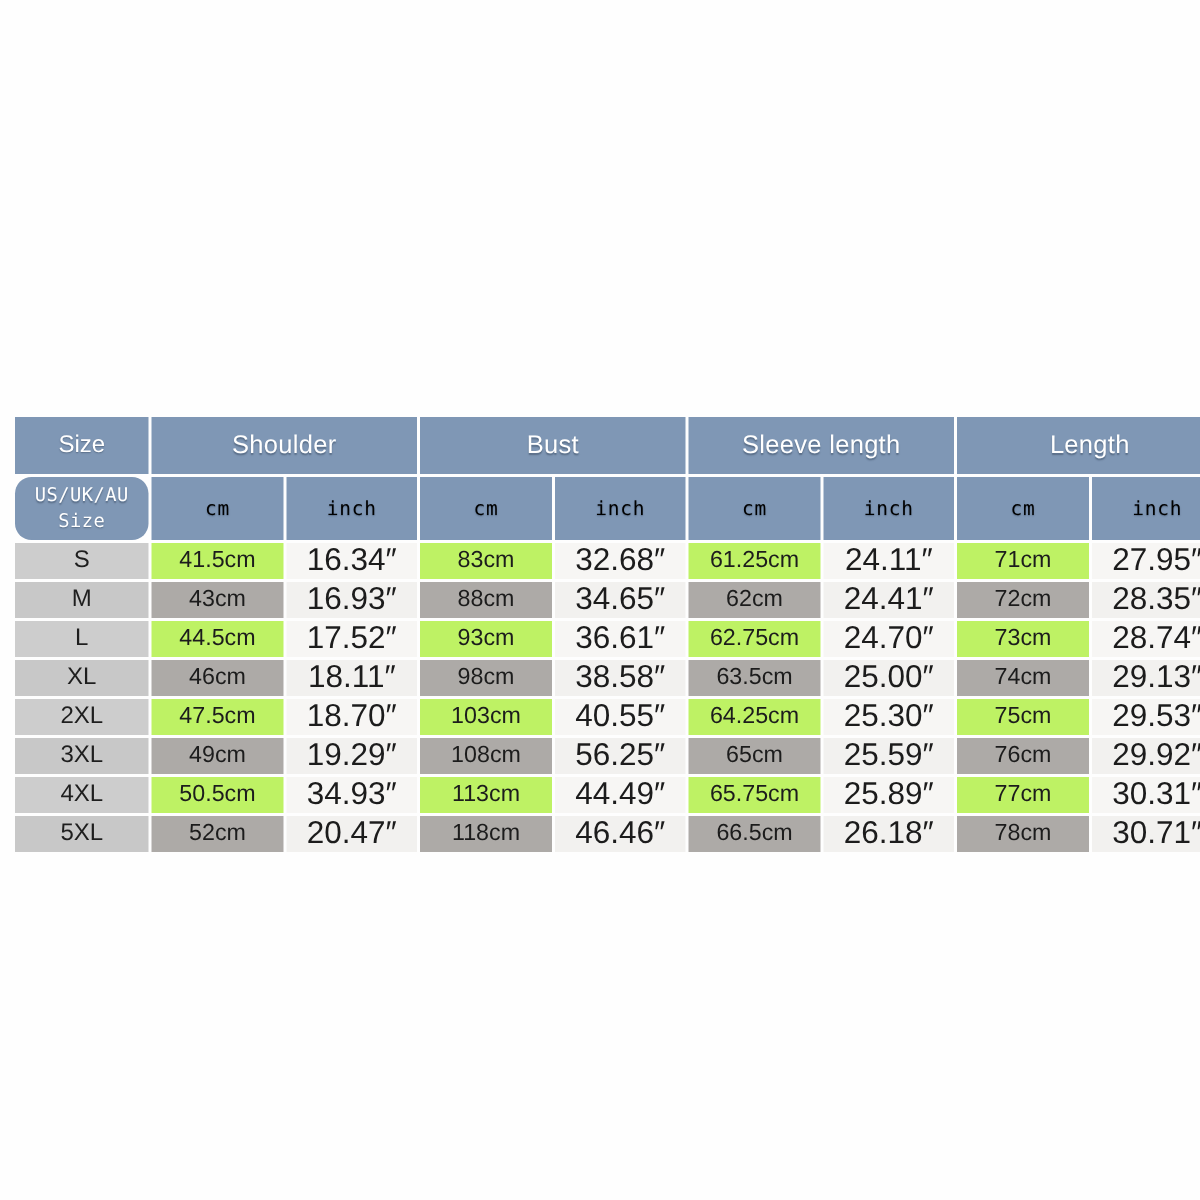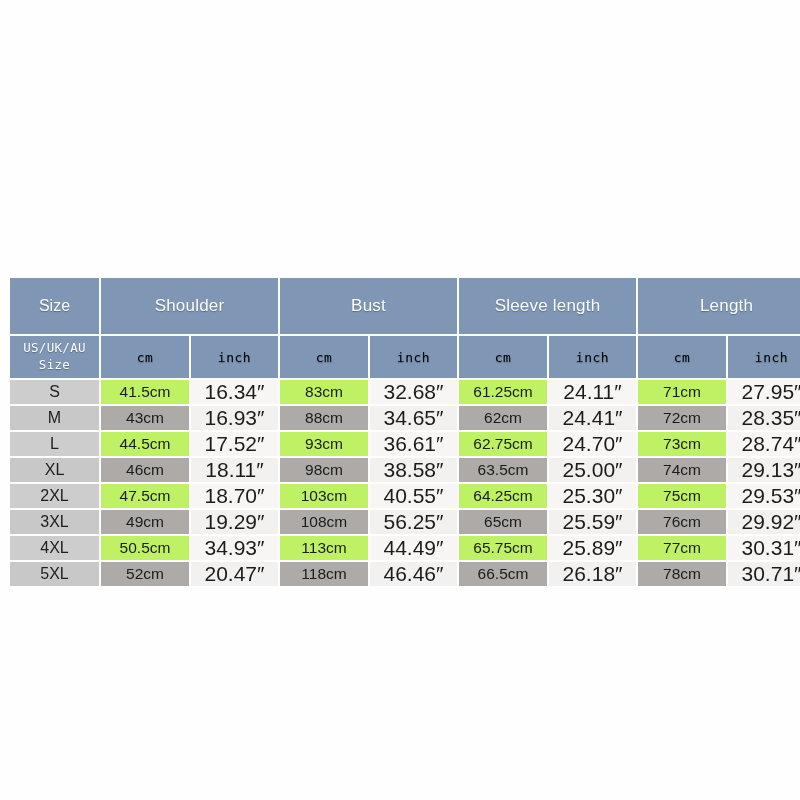--- a/index.html
+++ b/index.html
@@ -39,21 +39,21 @@
     margin: 0;
     text-align: center;
     vertical-align: middle;
     font-weight: normal;
   }
 
   
   .hdr-group {
     background: #7f97b5;
     color: #ffffff;
-    height: 56px;
+    height: 38px;
     font-size: 17px;
     font-weight: bold;
     letter-spacing: .2px;
     text-shadow: 0 1px 1px rgba(40,55,75,.45);
   }
   .hdr-size {
     background: #7f97b5;
     color: #ffffff;
     font-size: 16px;
     font-weight: bold;
@@ -74,20 +74,21 @@
   .sub-sizelabel {
     background: #7f97b5;
     color: #ffffff;
     height: 42px;
     font-family: "DejaVu Sans Mono", monospace;
     font-size: 12.5px;
     font-weight: bold;
     line-height: 1.35;
     letter-spacing: .3px;
     text-shadow: 0 1px 1px rgba(40,55,75,.45);
+    border-radius: 11px;
   }
   .sub-sizelabel .l1,
   .sub-sizelabel .l2 { display: block; }
 
   
   #size-chart tbody tr { height: 24px; }
 
   .cell-size {
     background: #cdcdcd;
     color: #1e1e1e;

